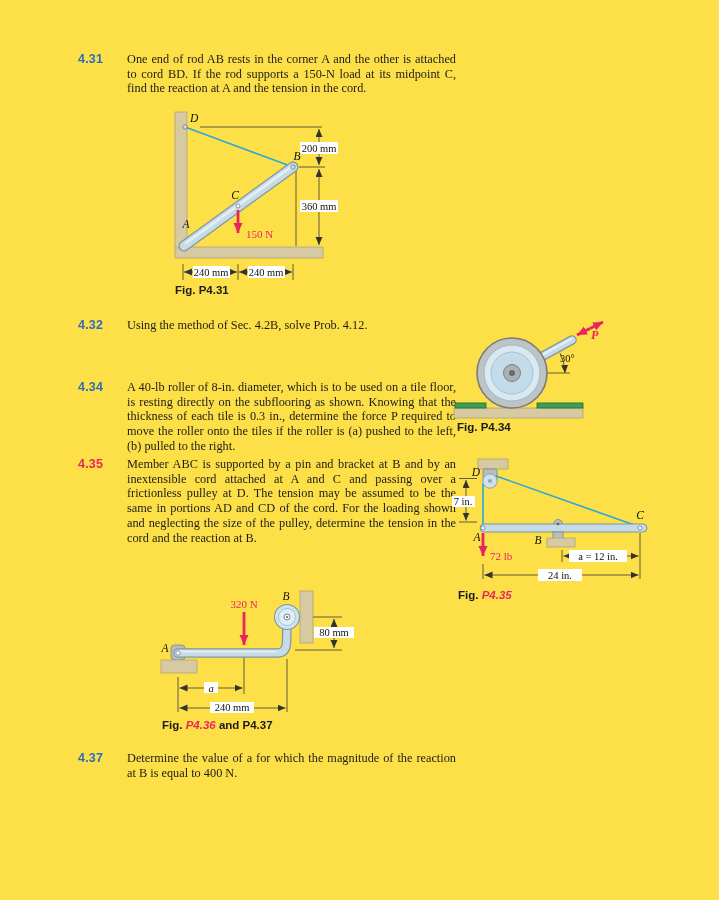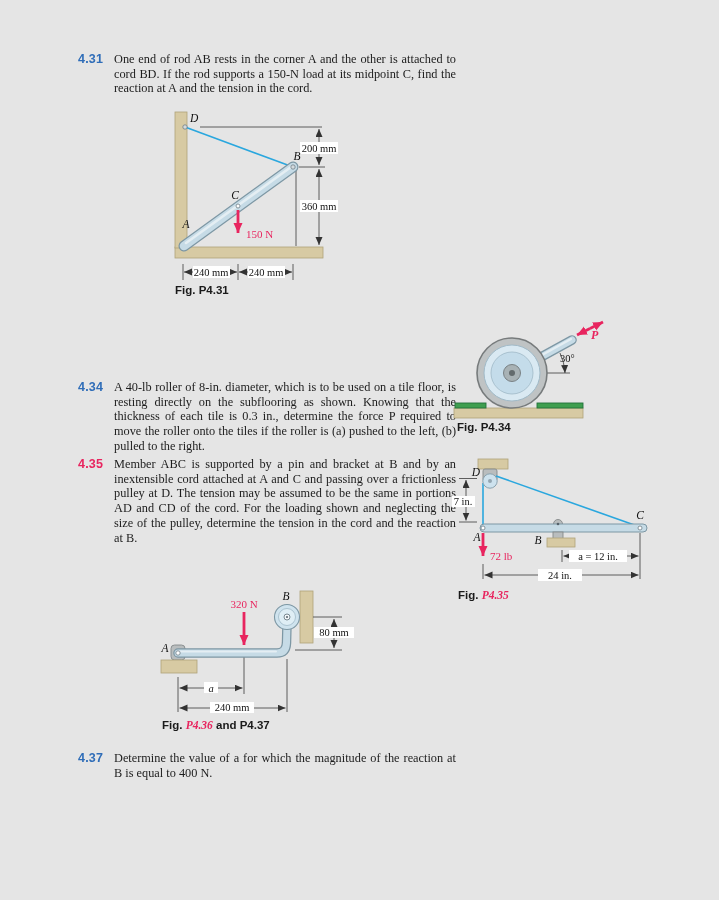--- a/index.html
+++ b/index.html
@@ -1,26 +1,26 @@
 <!DOCTYPE html>
 <html><head>
 <meta charset="utf-8">
 <style>
   html,body{margin:0;padding:0;background:#fff;}
-  #page{position:relative;width:719px;height:900px;background:#e5e5e5;overflow:hidden;
+  #page{position:relative;width:719px;height:900px;background:#fde047;overflow:hidden;
         font-family:"Liberation Serif",serif;color:#1c1c1c;}
   .prob{position:absolute;left:78px;width:378px;}
   .pnum{position:absolute;left:0;top:0;font-family:"Liberation Sans",sans-serif;
         font-weight:bold;font-size:12.5px;letter-spacing:0.2px;}
   .pnum.blue{color:#2f6db8;}
   .pnum.red{color:#e8255f;}
-  .ptext{margin-left:36px;font-size:12.3px;line-height:14.7px;text-align:justify;}
+  .ptext{margin-left:49px;font-size:12.3px;line-height:14.7px;text-align:justify;}
   .figcap{position:absolute;font-family:"Liberation Sans",sans-serif;font-weight:bold;
           font-size:11.5px;color:#1a1a1a;white-space:nowrap;}
-  .figcap .ref-red{color:#e8255f;font-style:italic;font-family:Liberation Serif, serif;}
+  .figcap .ref-red{color:#e8255f;font-style:italic;}
   svg{position:absolute;overflow:visible;}
   .st-lbl{font-family:"Liberation Serif",serif;font-style:italic;font-size:11.5px;fill:#111;}
   .st-dim{font-family:"Liberation Serif",serif;font-size:10.5px;fill:#111;}
   .st-force{font-family:"Liberation Serif",serif;font-size:11px;fill:#e8255f;}
   .st-P{font-family:"Liberation Serif",serif;font-style:italic;font-weight:bold;font-size:12px;fill:#e8255f;}
   .dl{stroke:#3a3a3a;stroke-width:0.8;fill:none;}
   .wbg{fill:#ffffff;}
   .wood{fill:#d7caa3;stroke:#b0a379;stroke-width:0.8;}
   .metal{fill:#b9bdbe;stroke:#85898a;stroke-width:0.9;}
   .cord{stroke:#2aa7de;stroke-width:1.6;fill:none;}
@@ -28,20 +28,24 @@
 </style>
 </head>
 <body>
 
 <div id="page">
 
   <div class="prob" style="top:52px">
     <span class="pnum blue">4.31</span>
     <div class="ptext">One end of rod AB rests in the corner A and the other is attached to cord BD. If the rod supports a 150-N load at its midpoint C, find the reaction at A and the tension in the cord.</div>
   </div>
+  <div class="prob" style="top:318px">
+    <span class="pnum blue">4.32</span>
+    <div class="ptext">Using the method of Sec. 4.2B, solve Prob. 4.12.</div>
+  </div>
   <div class="prob" style="top:380px">
     <span class="pnum blue">4.34</span>
     <div class="ptext">A 40-lb roller of 8-in. diameter, which is to be used on a tile floor, is resting directly on the subflooring as shown. Knowing that the thickness of each tile is 0.3 in., determine the force P required to move the roller onto the tiles if the roller is (a) pushed to the left, (b) pulled to the right.</div>
   </div>
   <div class="prob" style="top:457px">
     <span class="pnum red">4.35</span>
     <div class="ptext">Member ABC is supported by a pin and bracket at B and by an inextensible cord attached at A and C and passing over a frictionless pulley at D. The tension may be assumed to be the same in portions AD and CD of the cord. For the loading shown and neglecting the size of the pulley, determine the tension in the cord and the reaction at B.</div>
   </div>
   <div class="prob" style="top:751px">
     <span class="pnum blue">4.37</span>

